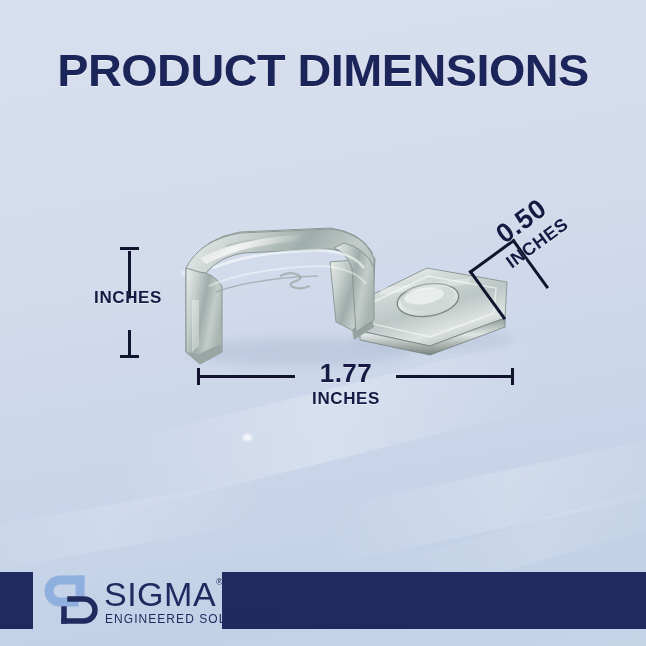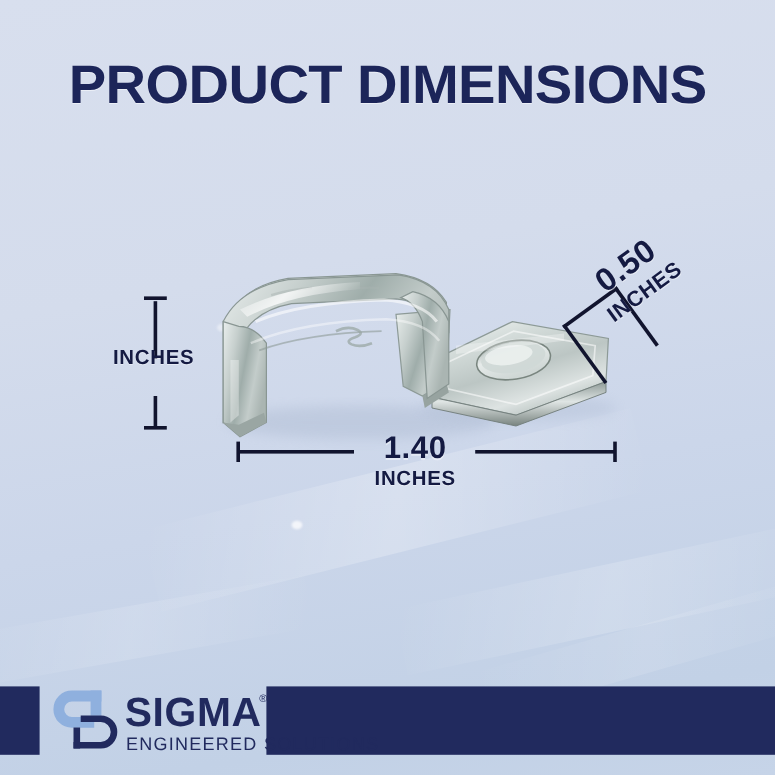--- a/index.html
+++ b/index.html
@@ -96,30 +96,30 @@
   
   #footer { position:absolute; left:0; top:0; width:646px; height:646px; }
   .navy { position:absolute; background:#212a5e; }
   #footer-bar-left  { left:0px;   top:572px; width:33px;  height:57px; }
   #footer-bar-right { left:222px; top:572px; width:424px; height:57px; }
 
   #logo-mark { position:absolute; left:44px; top:572px; width:56px; height:57px; }
   #logo-text { position:absolute; left:104px; top:576px; width:130px; height:50px; }
   #wordmark {
     position:absolute; left:0; top:0;
-    font-size:34px; font-weight:700; color:#212a5e;
+    font-size:34px; font-weight:400; color:#212a5e;
     letter-spacing:0.5px; line-height:36px; white-space:nowrap;
   }
   #reg {
     position:absolute; left:112px; top:2px;
     font-size:9px; color:#212a5e; line-height:9px;
   }
   #tagline {
     position:absolute; left:1px; top:36px;
-    font-size:15px; color:#212a5e; letter-spacing:1.05px;
+    font-size:12px; color:#212a5e; letter-spacing:1.05px;
     white-space:nowrap;
   }
 </style>
 </head>
 <body>
 
 <div id="stage">
 
   <div class="sheen a"></div>
   <div class="sheen b"></div>
@@ -221,21 +221,21 @@
   <div class="dimline" id="v-cap-bot"></div>
   <div class="dimlabel" id="label-036">
     <span class="unit">INCHES</span>
   </div>
 
   <div class="dimline" id="h-cap-left"></div>
   <div class="dimline" id="h-line-left"></div>
   <div class="dimline" id="h-line-right"></div>
   <div class="dimline" id="h-cap-right"></div>
   <div class="dimlabel" id="label-140">
-    <span class="val">1.40</span>
+    <span class="val">1.77</span>
     <span class="unit">INCHES</span>
   </div>
 
   <div id="bracket-wrap">
     <div id="bracket"></div>
   </div>
   <div class="dimlabel" id="label-050">
     <span class="val">0.50</span>
     <span class="unit">INCHES</span>
   </div>

